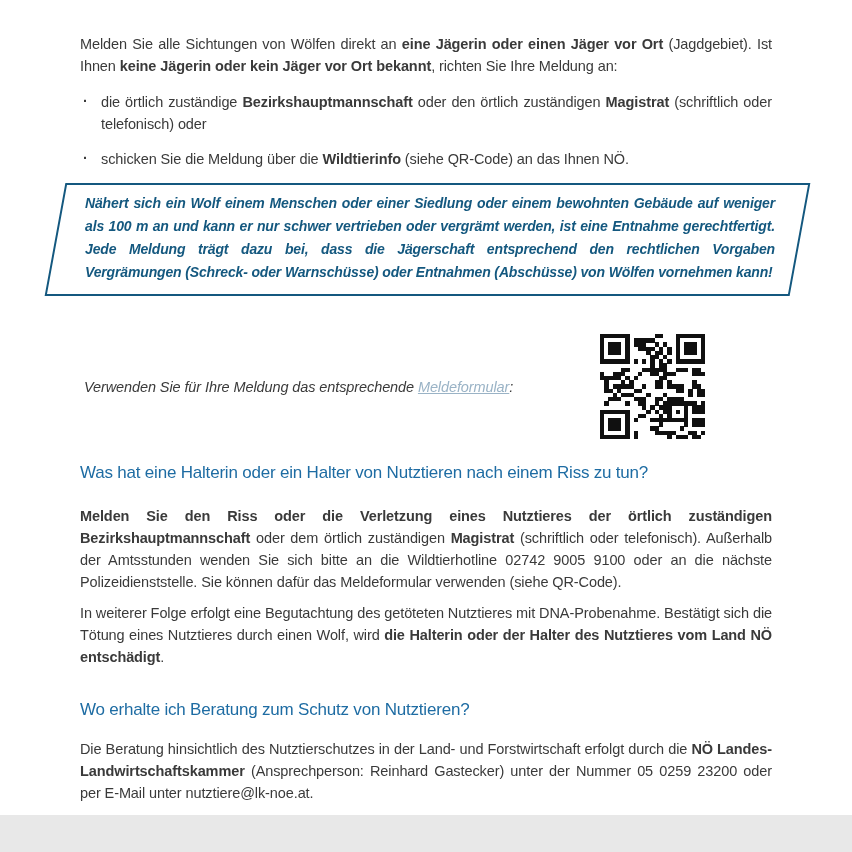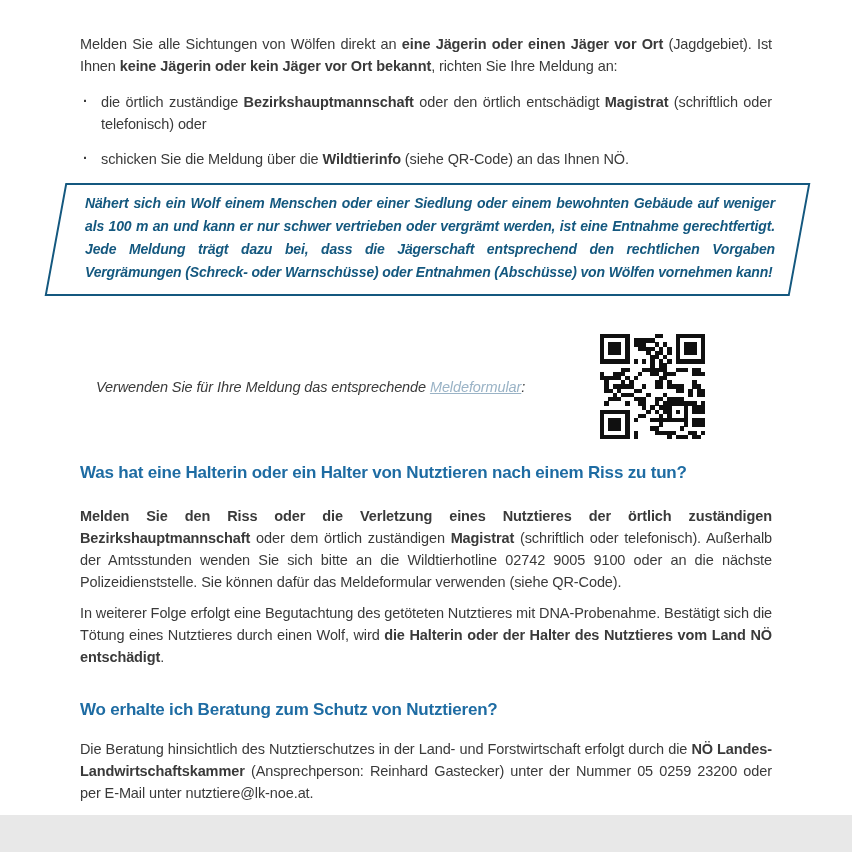--- a/index.html
+++ b/index.html
@@ -35,45 +35,45 @@
     border:2px solid var(--accent);
     transform:skewX(-10.4deg);
   }
   .alert-text{
     position:relative;
     color:var(--accent);font-weight:bold;font-style:italic;
     font-size:14px;line-height:23px;text-align:justify;letter-spacing:-0.15px;
   }
   .form-row{display:flex;align-items:center;margin:0 0 22px 0;}
   .form-text{
-    flex:1;margin:16px;padding-right:24px;
+    flex:1;margin:4px;padding-right:24px;
     font-style:italic;font-size:14.5px;line-height:22px;letter-spacing:-0.1px;
   }
   .link{color:var(--link);text-decoration:underline;cursor:pointer;}
   .qr{width:105px;height:105px;flex:none;margin-right:67px;}
   .qr svg{display:block;width:105px;height:105px;}
   .heading{
-    color:var(--heading);font-size:17px;line-height:24px;font-weight:bold;
+    color:var(--heading);font-size:17px;line-height:24px;font-weight:normal;
     margin:0 0 20px 0;letter-spacing:-0.2px;
   }
   .section .para{margin-bottom:9px;}
   .section{margin-bottom:5px;}
   .section + .section .heading{margin-top:30px;margin-bottom:16px;}
 </style>
 </head>
 <body>
 
 <div class="page">
   <div class="content">
 
     <p class="para"><span>Melden Sie alle Sichtungen von Wölfen direkt an </span><span class="b">eine Jägerin oder einen Jäger vor Ort</span><span> (Jagdgebiet). Ist Ihnen </span><span class="b">keine Jägerin oder kein Jäger vor Ort bekannt</span><span>, richten Sie Ihre Meldung an:</span></p>
 
     <ul class="bullets">
       <li class="bullet">
-        <span class="dot">·</span><span><span>die örtlich zuständige </span><span class="b">Bezirkshauptmannschaft</span><span> oder den örtlich entschädigt </span><span class="b">Magistrat</span><span> (schriftlich oder telefonisch) oder</span></span>
+        <span class="dot">·</span><span><span>die örtlich zuständige </span><span class="b">Bezirkshauptmannschaft</span><span> oder den örtlich zuständigen </span><span class="b">Magistrat</span><span> (schriftlich oder telefonisch) oder</span></span>
       </li>
       <li class="bullet">
         <span class="dot">·</span><span><span>schicken Sie die Meldung über die </span><span class="b">Wildtierinfo</span><span> (siehe QR-Code) an das Ihnen NÖ.</span></span>
       </li>
     </ul>
 
     <div class="alert">
       <div class="alert-border"></div>
       <div class="alert-text"><span>Nähert sich ein Wolf einem Menschen oder einer Siedlung oder einem bewohnten Gebäude auf weniger als 100 m an und kann er nur schwer vertrieben oder vergrämt werden, ist eine Entnahme gerechtfertigt. Jede Meldung trägt dazu bei, dass die Jägerschaft entsprechend den rechtlichen Vorgaben Vergrämungen (Schreck- oder Warnschüsse) oder Entnahmen (Abschüsse) von Wölfen vornehmen kann!</span></div>
     </div>

